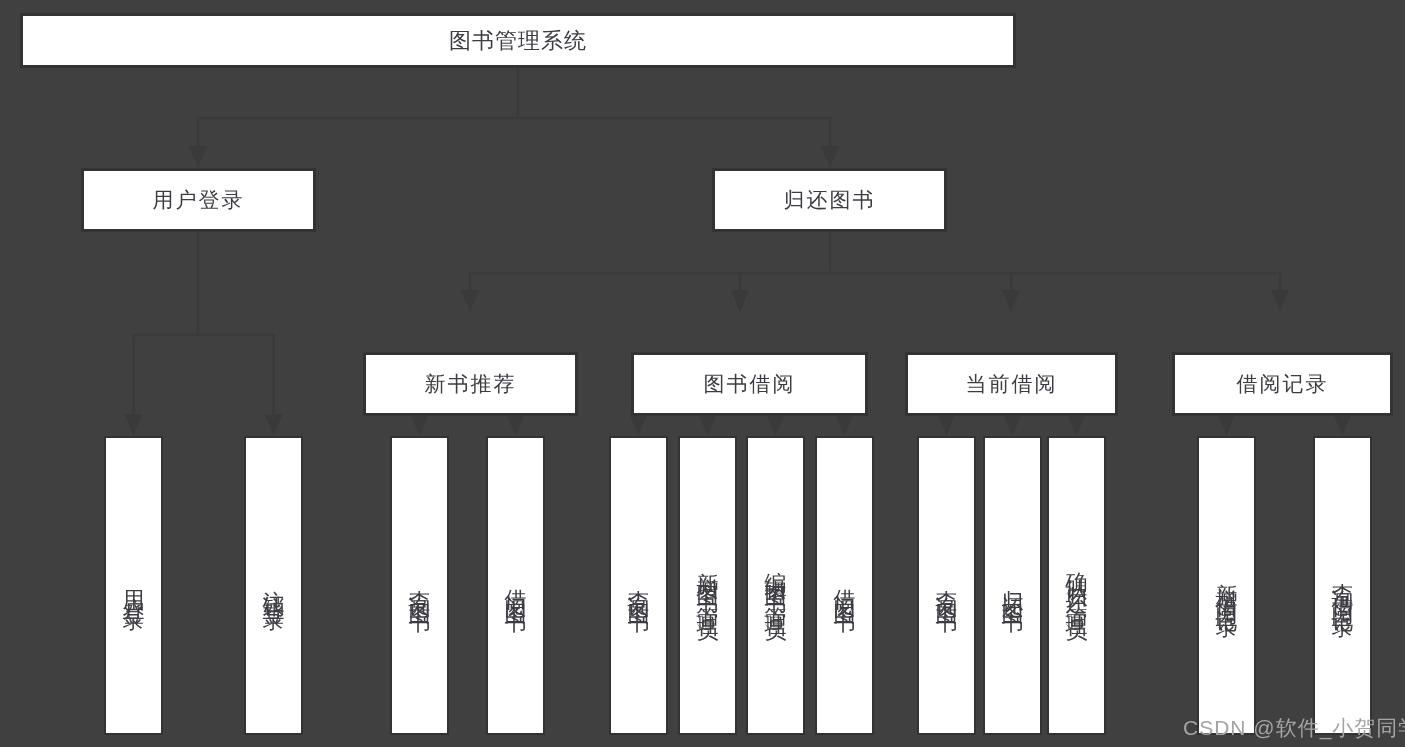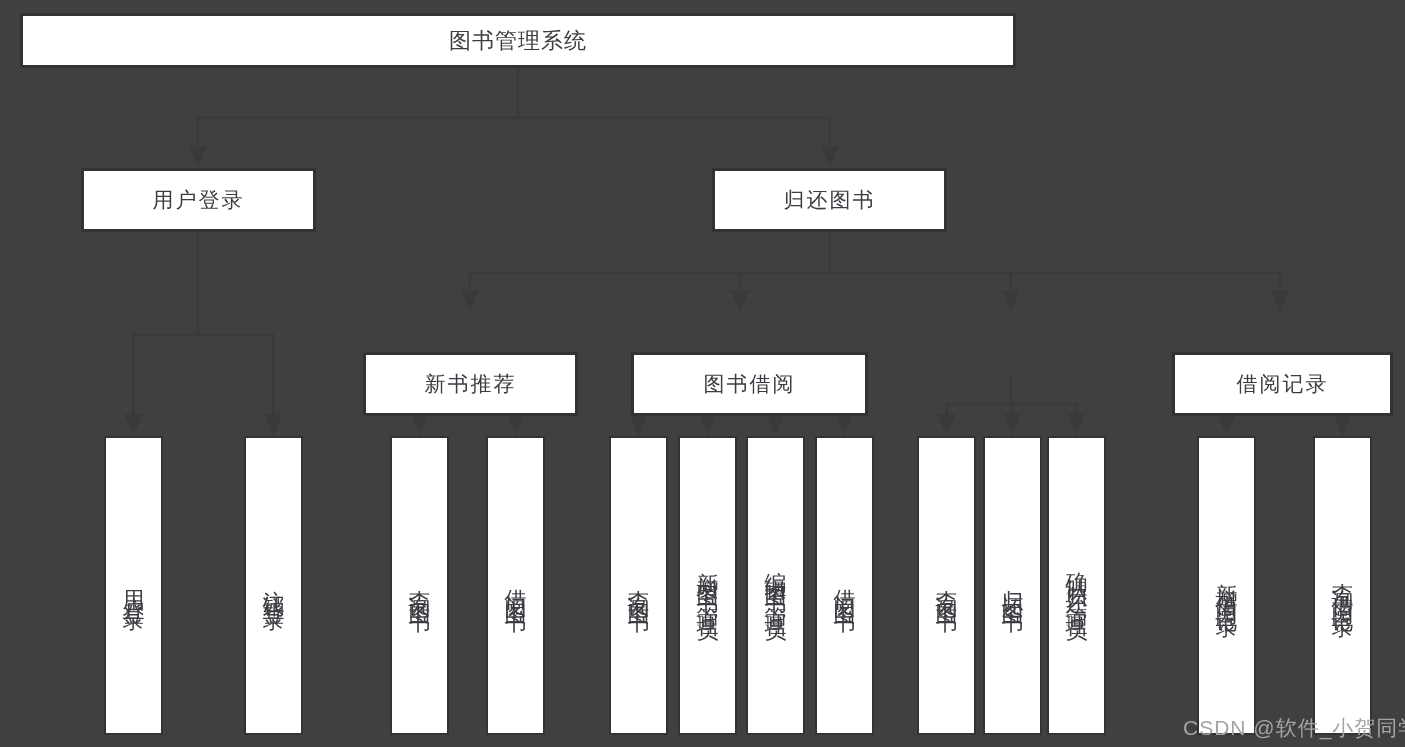--- a/index.html
+++ b/index.html
@@ -97,20 +97,23 @@
   <div class="box lvl2" style="left:712px;">
     <span>归还图书</span>
   </div>
 
   <div class="box lvl3" style="left:363px;width:215px;">
     <span>新书推荐</span>
   </div>
   <div class="box lvl3" style="left:631px;width:237px;">
     <span>图书借阅</span>
   </div>
+  <div class="box lvl3" style="left:905px;width:213px;">
+    <span>当前借阅</span>
+  </div>
   <div class="box lvl3" style="left:1172px;width:221px;">
     <span>借阅记录</span>
   </div>
 
   <div class="leaf" style="left:104px;">
     <span class="vtext">用户登录</span>
   </div>
   <div class="leaf" style="left:244px;">
     <span class="vtext">注销登录</span>
   </div>

